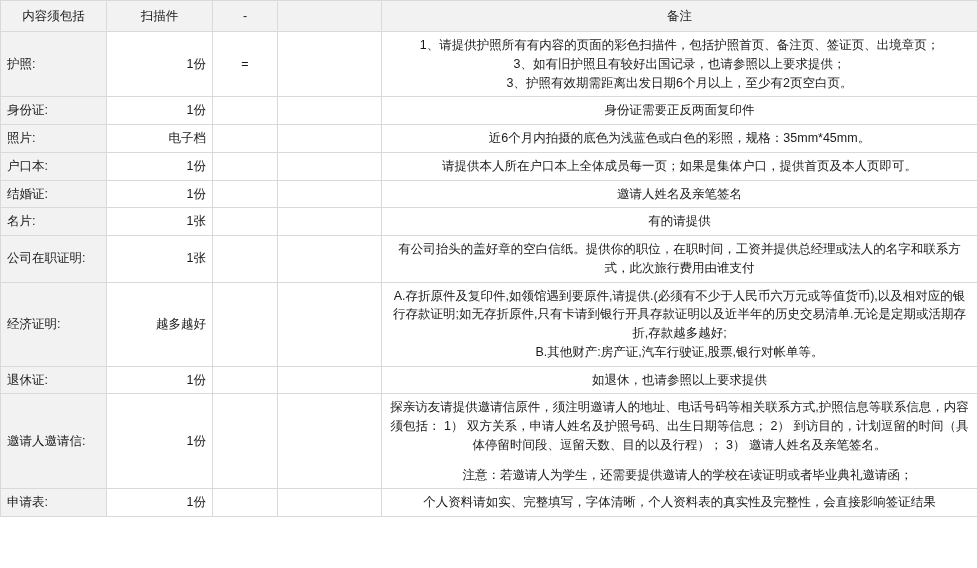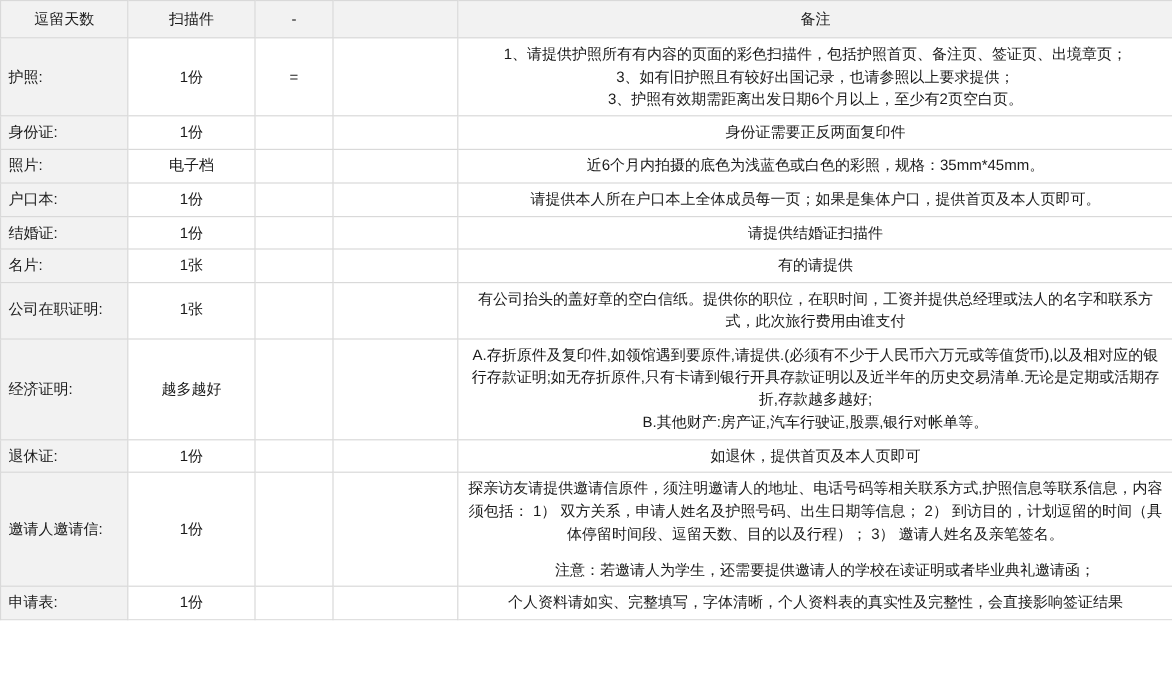--- a/index.html
+++ b/index.html
@@ -41,21 +41,21 @@
     font-weight: bold;
     text-align: center;
     height: 22px;
   }
   td.label {
     font-weight: bold;
     background: #f2f2f2;
     white-space: nowrap;
   }
   td.qty {
-    text-align: center;
+    text-align: right;
     background: #ffffff;
   }
   td.mark {
     text-align: center;
     background: #ffffff;
   }
   td.blank {
     background: #ffffff;
   }
   td.remark {
@@ -81,21 +81,21 @@
   <table class="req-table">
     <colgroup>
       <col class="c0">
         <col class="c1">
         <col class="c2">
         <col class="c3">
         <col class="c4">
     </colgroup>
     <thead>
       <tr>
-        <td>逗留天数</td>
+        <td>内容须包括</td>
         <td>扫描件</td>
         <td>-</td>
         <td class="hdr-empty"></td>
         <td>备注</td>
       </tr>
     </thead>
     <tbody>
 
       <tr>
         <td class="label">护照:</td>
@@ -138,21 +138,21 @@
           <p>请提供本人所在户口本上全体成员每一页；如果是集体户口，提供首页及本人页即可。</p>
         </td>
       </tr>
 
       <tr>
         <td class="label">结婚证:</td>
         <td class="qty">1份</td>
         <td class="mark"></td>
         <td class="blank"></td>
         <td class="remark">
-          <p>请提供结婚证扫描件</p>
+          <p>邀请人姓名及亲笔签名</p>
         </td>
       </tr>
 
       <tr>
         <td class="label">名片:</td>
         <td class="qty">1张</td>
         <td class="mark"></td>
         <td class="blank"></td>
         <td class="remark">
           <p>有的请提供</p>
@@ -180,21 +180,21 @@
           <p>B.其他财产:房产证,汽车行驶证,股票,银行对帐单等。</p>
         </td>
       </tr>
 
       <tr>
         <td class="label">退休证:</td>
         <td class="qty">1份</td>
         <td class="mark"></td>
         <td class="blank"></td>
         <td class="remark">
-          <p>如退休，提供首页及本人页即可</p>
+          <p>如退休，也请参照以上要求提供</p>
         </td>
       </tr>
 
       <tr>
         <td class="label">邀请人邀请信:</td>
         <td class="qty">1份</td>
         <td class="mark"></td>
         <td class="blank"></td>
         <td class="remark">
           <p>探亲访友请提供邀请信原件，须注明邀请人的地址、电话号码等相关联系方式,护照信息等联系信息，内容须包括： 1） 双方关系，申请人姓名及护照号码、出生日期等信息； 2） 到访目的，计划逗留的时间（具体停留时间段、逗留天数、目的以及行程）； 3） 邀请人姓名及亲笔签名。</p>

